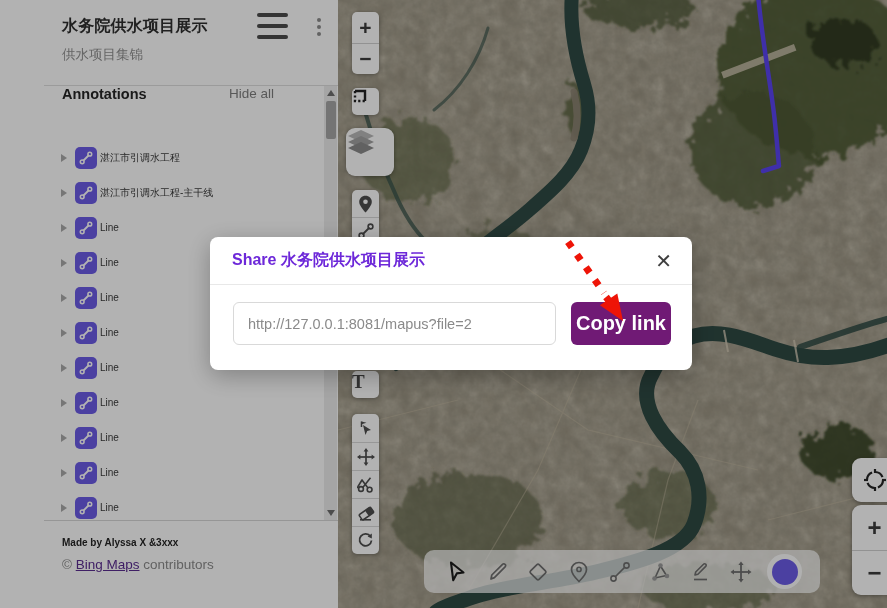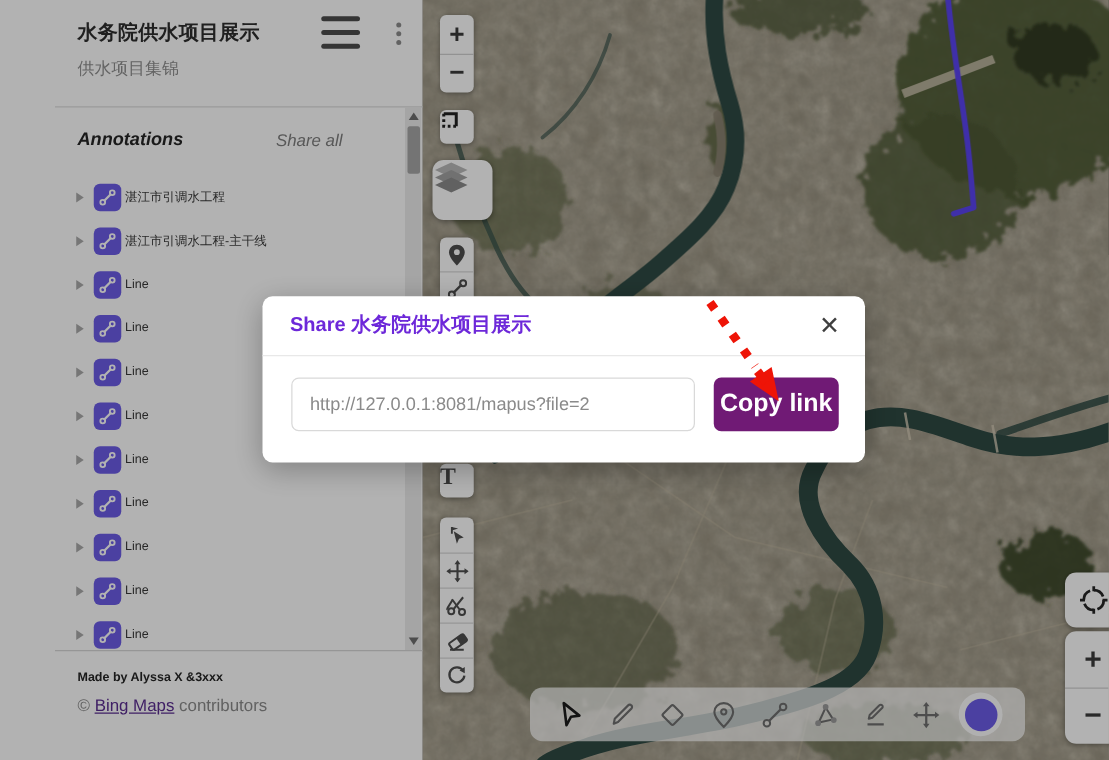--- a/index.html
+++ b/index.html
@@ -11,21 +11,21 @@
   .sidebar { position:relative; width:338px; height:608px; background:#ffffff;
     flex:0 0 338px; z-index:10; display:flex; flex-direction:column;padding-left:44px; }
   .sb-header { position:relative; height:86px; border-bottom:1px solid #dedede; padding:16px 18px 0 18px; }
   .sb-title { font-size:16px; font-weight:bold; color:#2e2e2e; letter-spacing:.2px; }
   .sb-subtitle { margin-top:9px; font-size:13.5px; color:#8f8f8f; }
   .hamburger { position:absolute; top:13px; right:49px; width:32px; height:28px; cursor:pointer; }
   .hamburger i { display:block; width:31px; height:4px; background:#4c4c4c; border-radius:2px; margin:0 0 7px 0; }
   .kebab { position:absolute; top:18px; right:12px; width:14px; height:26px; cursor:pointer; }
   .kebab i { display:block; width:4px; height:4px; border-radius:50%; background:#8d8d8d; margin:0 auto 3px auto; }
 
-  .sb-annbar { height:52px; display:flex; align-items:center; justify-content:space-between; padding:0 64px 0 18px;font-style:italic; }
+  .sb-annbar { height:52px; display:flex; align-items:flex-start; justify-content:space-between; padding:0 64px 0 18px; }
   .sb-annbar .ann-title { font-size:14.5px; font-weight:bold; color:#262626; }
   .sb-annbar .hide-all { font-size:13.5px; color:#7f7f7f; cursor:pointer; }
 
   .sb-list { position:relative; flex:1; overflow:hidden; padding:2px 0 0 0; }
   .ann-row { display:flex; align-items:center; height:35px; padding-left:17px; cursor:pointer; }
   .ann-row .tri { width:0; height:0; border-left:6px solid #a9a9a9; border-top:4.5px solid transparent;
     border-bottom:4.5px solid transparent; margin-right:8px; flex:0 0 auto; }
   .ann-row .licon { width:22px; height:22px; border-radius:5px; background:#6c5ce7;
     display:flex; align-items:center; justify-content:center; margin-right:3px; flex:0 0 auto; }
   .ann-row .label { font-size:10px; color:#3a3a3a; white-space:nowrap; }
@@ -116,21 +116,21 @@
         </div>
       <div class="kebab">
           <i></i>
           <i></i>
           <i></i>
         </div>
     </div>
 
     <div class="sb-annbar">
       <span class="ann-title">Annotations</span>
-      <span class="hide-all">Share all</span>
+      <span class="hide-all">Hide all</span>
     </div>
 
     <div class="sb-list" id="ann-list">
   <div class="ann-row">
     <span class="tri"></span>
     <span class="licon">
       <svg width="16" height="16" viewBox="0 0 16 16">
         <line x1="5" y1="11" x2="11" y2="5" stroke="#fff" stroke-width="1.8"></line>
         <circle cx="4.2" cy="11.8" r="1.9" fill="none" stroke="#fff" stroke-width="1.5"></circle>
         <circle cx="11.8" cy="4.2" r="1.9" fill="none" stroke="#fff" stroke-width="1.5"></circle>

